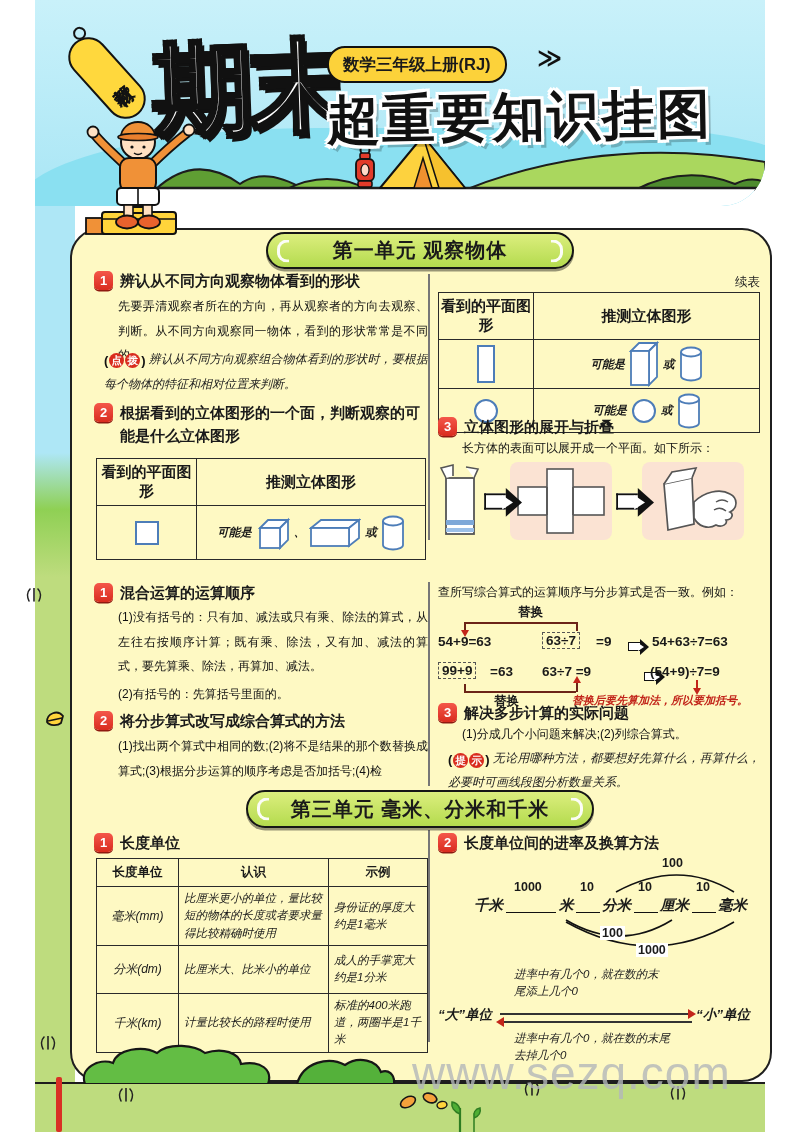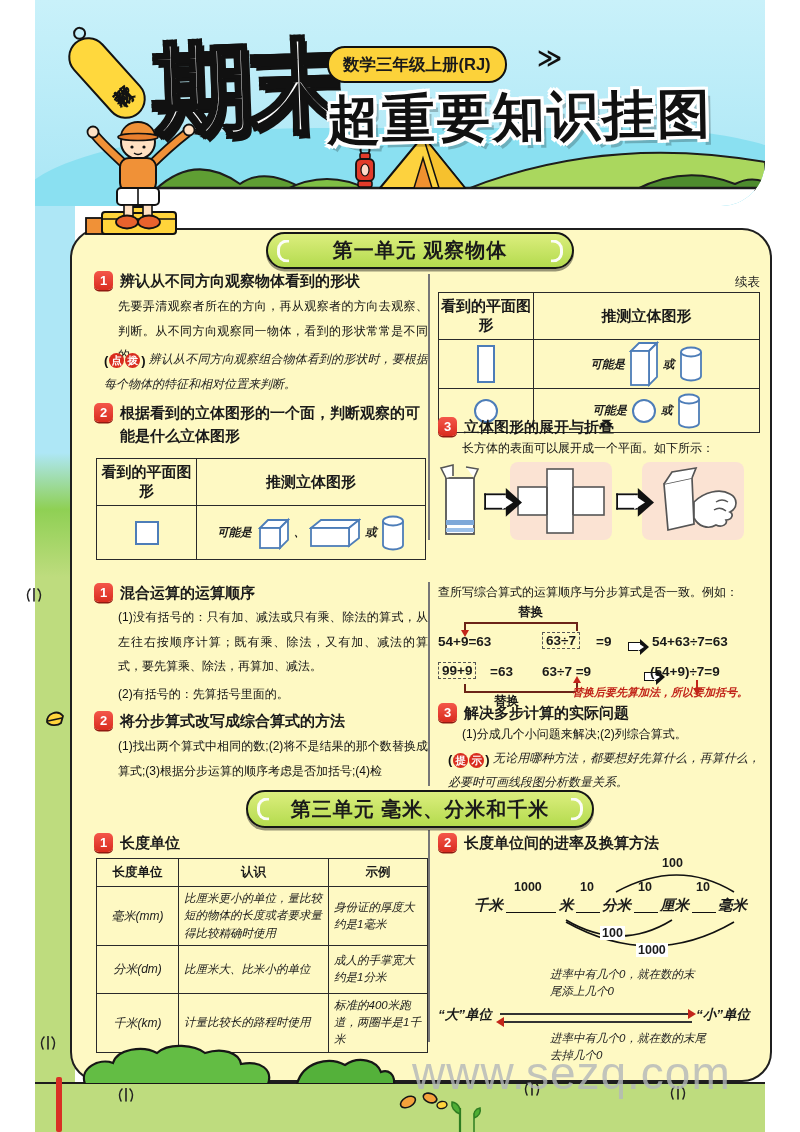--- a/index.html
+++ b/index.html
@@ -80,21 +80,21 @@
   .tri.right{border-top:5px solid transparent;border-bottom:5px solid transparent;border-left:8px solid #c2251a;}
   .tri.left{border-top:5px solid transparent;border-bottom:5px solid transparent;border-right:8px solid #c2251a;}
   .swlab{position:absolute;font-size:12.5px;font-weight:700;}
   .rednote{position:absolute;font-size:11px;color:#c2251a;font-style:italic;font-weight:600;}
 
   
   .cunit{position:absolute;font-size:14.5px;font-weight:600;font-style:italic;}
   .clink{position:absolute;border-bottom:1.6px solid #111;}
   .cnum{position:absolute;font-size:12.5px;font-weight:600;}
   .onarc{background:#fff;padding:0 2px;}
-  .cvt-t{position:absolute;font-size:11.5px;line-height:1.45;font-style:italic;color:#222;margin-left:36px;}
+  .cvt-t{position:absolute;font-size:11.5px;line-height:1.45;font-style:italic;color:#222;}
   .cvt-b{position:absolute;font-size:13.5px;font-weight:700;font-style:italic;}
   .hl{position:absolute;height:1.5px;background:#333;}
 
   
   .t3 th{font-size:12.5px;padding:5px 2px;}
   .t3 td{font-size:11.5px;line-height:1.5;padding:3px 5px;font-style:italic;}
   .t3 td.u{text-align:center;font-size:12px;}
   .t3 td.l{text-align:left;}
 
   .peach{background:#fbe3d3;border-radius:8px;}
@@ -356,21 +356,21 @@
       <span class="dg abs" style="left:212px;top:58px;">(54+9)÷7=9</span>
 
       <div class="ln" style="left:26px;top:78px;width:1.5px;height:8px;"></div>
       <div class="ln" style="left:26px;top:85px;width:112px;height:1.5px;"></div>
       <div class="ln" style="left:138px;top:77px;width:1.5px;height:9px;"></div>
       <div class="tri up" style="left:135px;top:70px;"></div>
       <span class="swlab" style="left:56px;top:87px;">替换</span>
 
       <div class="rline" style="left:258px;top:74px;width:1.5px;height:9px;"></div>
       <div class="tri down" style="left:255px;top:82px;"></div>
-      <span class="rednote" style="left:134px;top:79px;">替换后要先算加法，所以要加括号。</span>
+      <span class="rednote" style="left:134px;top:87px;">替换后要先算加法，所以要加括号。</span>
     </div>
 
     <div class="abs ititle" style="left:366px;top:472px;width:322px;">
       <span class="numb">3</span>
       <span>解决多步计算的实际问题</span>
     </div>
     <div class="abs body" style="left:390px;top:494px;width:300px;line-height:1.8;">(1)分成几个小问题来解决;(2)列综合算式。</div>
     <div class="abs note" style="left:376px;top:518px;width:312px;line-height:1.75;">
       <span class="nb">
           <span class="p">(</span>

